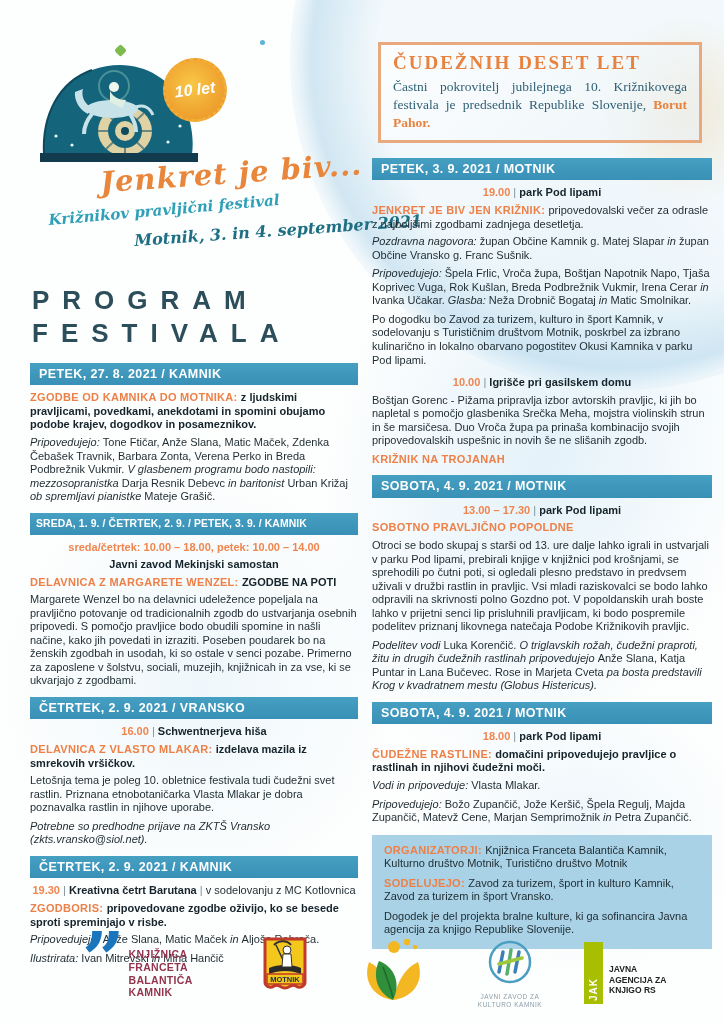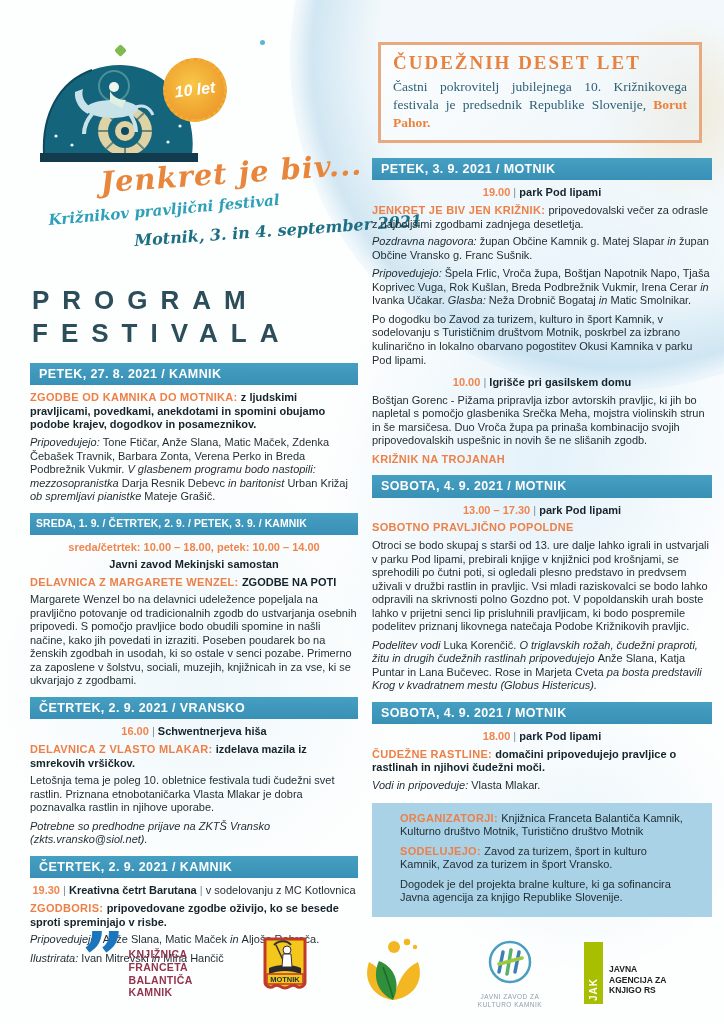--- a/index.html
+++ b/index.html
@@ -59,21 +59,21 @@
     font-size:12.5px;letter-spacing:.4px;padding:4px 9px 3px;margin:0 0 6px;white-space:nowrap;}
   .bar.tight{font-size:10.4px;letter-spacing:.1px;padding:5px 6px 4px;}
   .para{margin:0 0 5px;}
   .para.meta{margin:0 0 4px;text-align:center;}
   .para.title{margin:0 0 4px;line-height:1.25;}
   .seg-time{color:#F0854E;font-weight:bold;}
   .seg-sep{color:#7c8f98;}
   .seg-b{font-weight:bold;color:#15232b;}
   .seg-oc{color:#ED8048;font-weight:bold;letter-spacing:.3px;}
   .seg-i{font-style:italic;}
-  .info-box{background:#A9D2E7;padding:9px 28px 6px;margin-top:10px;}
+  .info-box{background:#A9D2E7;padding:9px 12px 6px;margin-top:10px;}
   .info-box .para{margin:0 0 6px;}
 
   
   .footer{position:absolute;left:0;top:936px;width:724px;height:86px;}
   .f-item{position:absolute;}
   .lib{left:82px;top:2px;display:flex;gap:10px;align-items:flex-start;}
   .lib-quotes{font-family:"DejaVu Serif",serif;font-weight:bold;font-size:74px;line-height:.62;
     color:#1B75BC;letter-spacing:-6px;}
   .lib-text{font-size:10.5px;font-weight:bold;color:#93344E;line-height:1.22;padding-top:10px;letter-spacing:.3px;}
   .crest{left:262px;top:0px;}
@@ -211,20 +211,21 @@
           <p class="para body"><span class="seg-i">Podelitev vodi </span><span>Luka Korenčič. </span><span class="seg-i">O triglavskih rožah, čudežni praproti, žitu in drugih čudežnih rastlinah pripovedujejo </span><span>Anže Slana, Katja Puntar in Lana Bučevec. Rose in Marjeta Cveta </span><span class="seg-i">pa bosta predstavili Krog v kvadratnem mestu (Globus Histericus).</span></p>
         </div>
     </section>
 
     <section class="sec">
       <h3 class="bar">SOBOTA, 4. 9. 2021 / MOTNIK</h3>
       <div class="sec-body">
           <p class="para meta"><span class="seg-time">18.00</span><span class="seg-sep"> | </span><span class="seg-b">park Pod lipami</span></p>
           <p class="para title"><span class="seg-oc">ČUDEŽNE RASTLINE: </span><span class="seg-b">domačini pripovedujejo pravljice o rastlinah in njihovi čudežni moči.</span></p>
           <p class="para body"><span class="seg-i">Vodi in pripoveduje: </span><span>Vlasta Mlakar.</span></p>
+          <p class="para body"><span class="seg-i">Pripovedujejo: </span><span>Božo Zupančič, Jože Keršič, Špela Regulj, Majda Zupančič, Matevž Cene, Marjan Semprimožnik </span><span class="seg-i">in </span><span>Petra Zupančič.</span></p>
         </div>
     </section>
 
     <div class="info-box">
         <p class="para body"><span class="seg-oc">ORGANIZATORJI: </span><span>Knjižnica Franceta Balantiča Kamnik, Kulturno društvo Motnik, Turistično društvo Motnik</span></p>
         <p class="para body"><span class="seg-oc">SODELUJEJO: </span><span>Zavod za turizem, šport in kulturo Kamnik, Zavod za turizem in šport Vransko.</span></p>
         <p class="para body"><span>Dogodek je del projekta bralne kulture, ki ga sofinancira Javna agencija za knjigo Republike Slovenije.</span></p>
       </div>
   </div>
 

